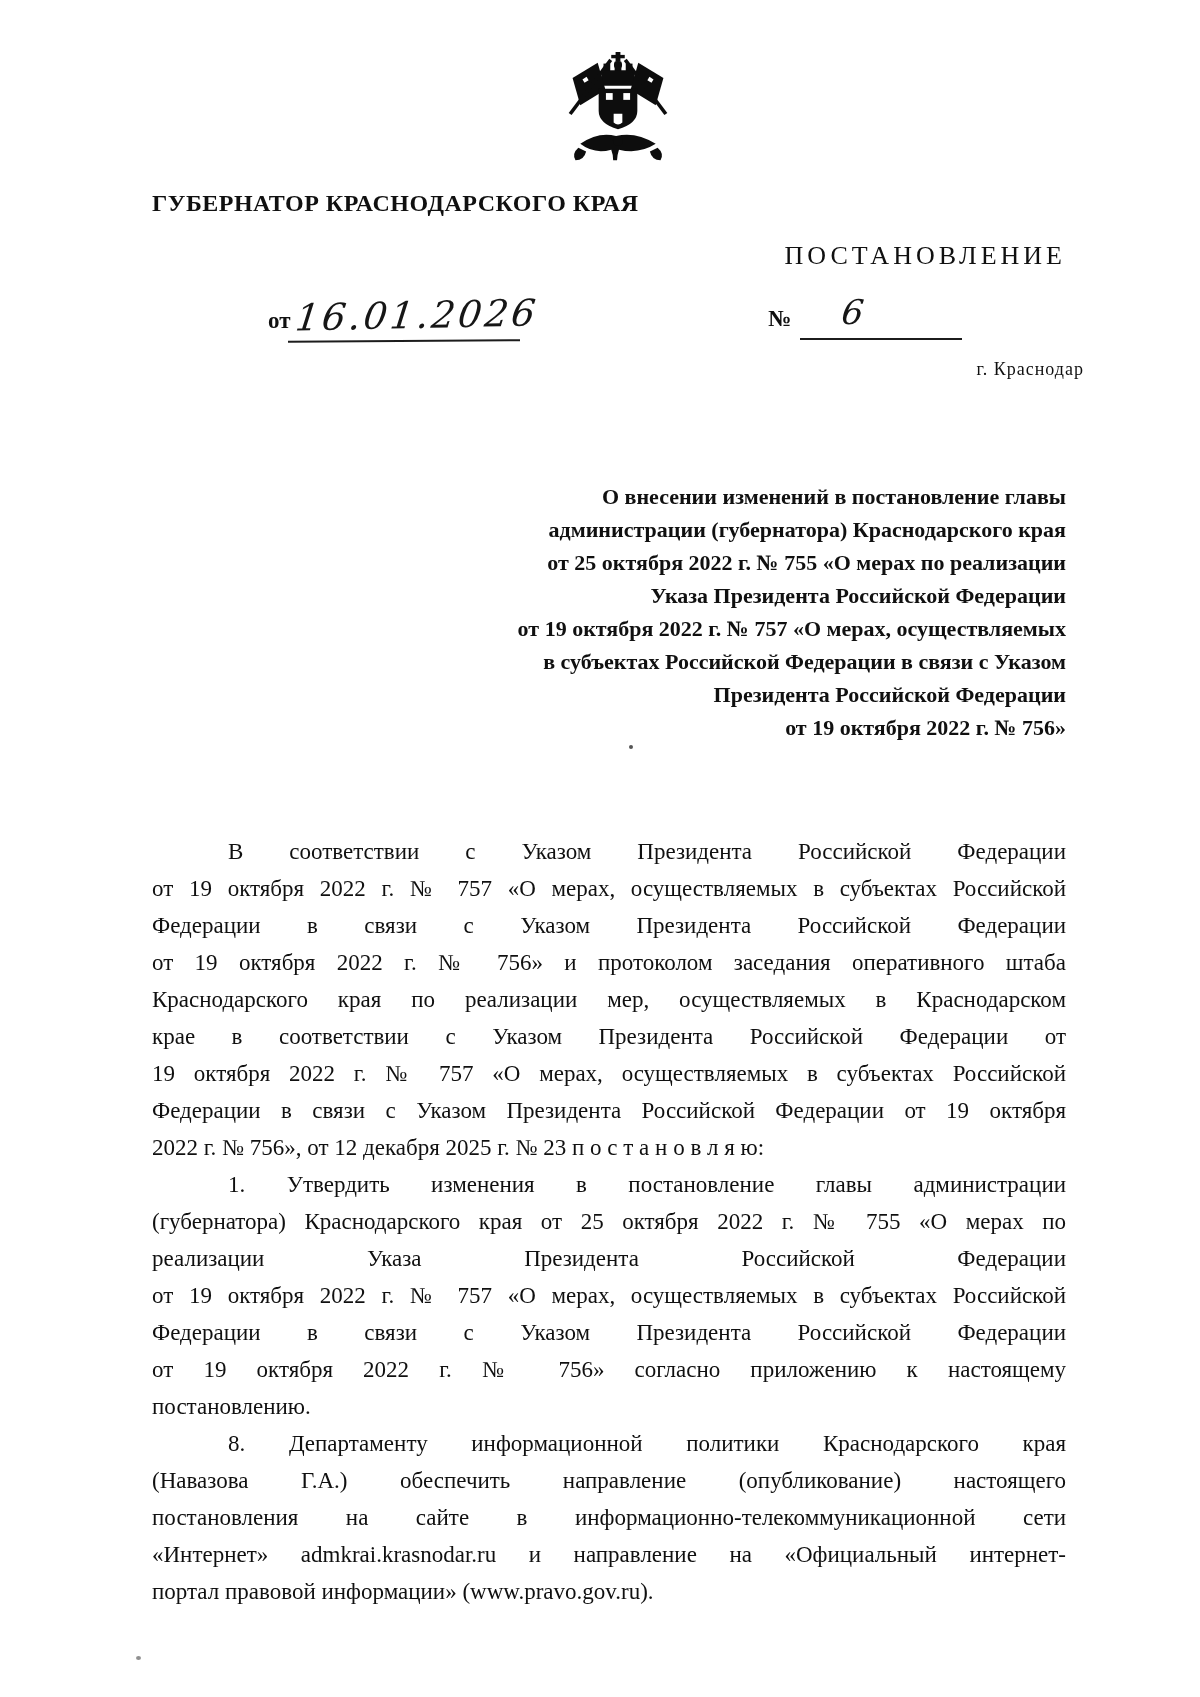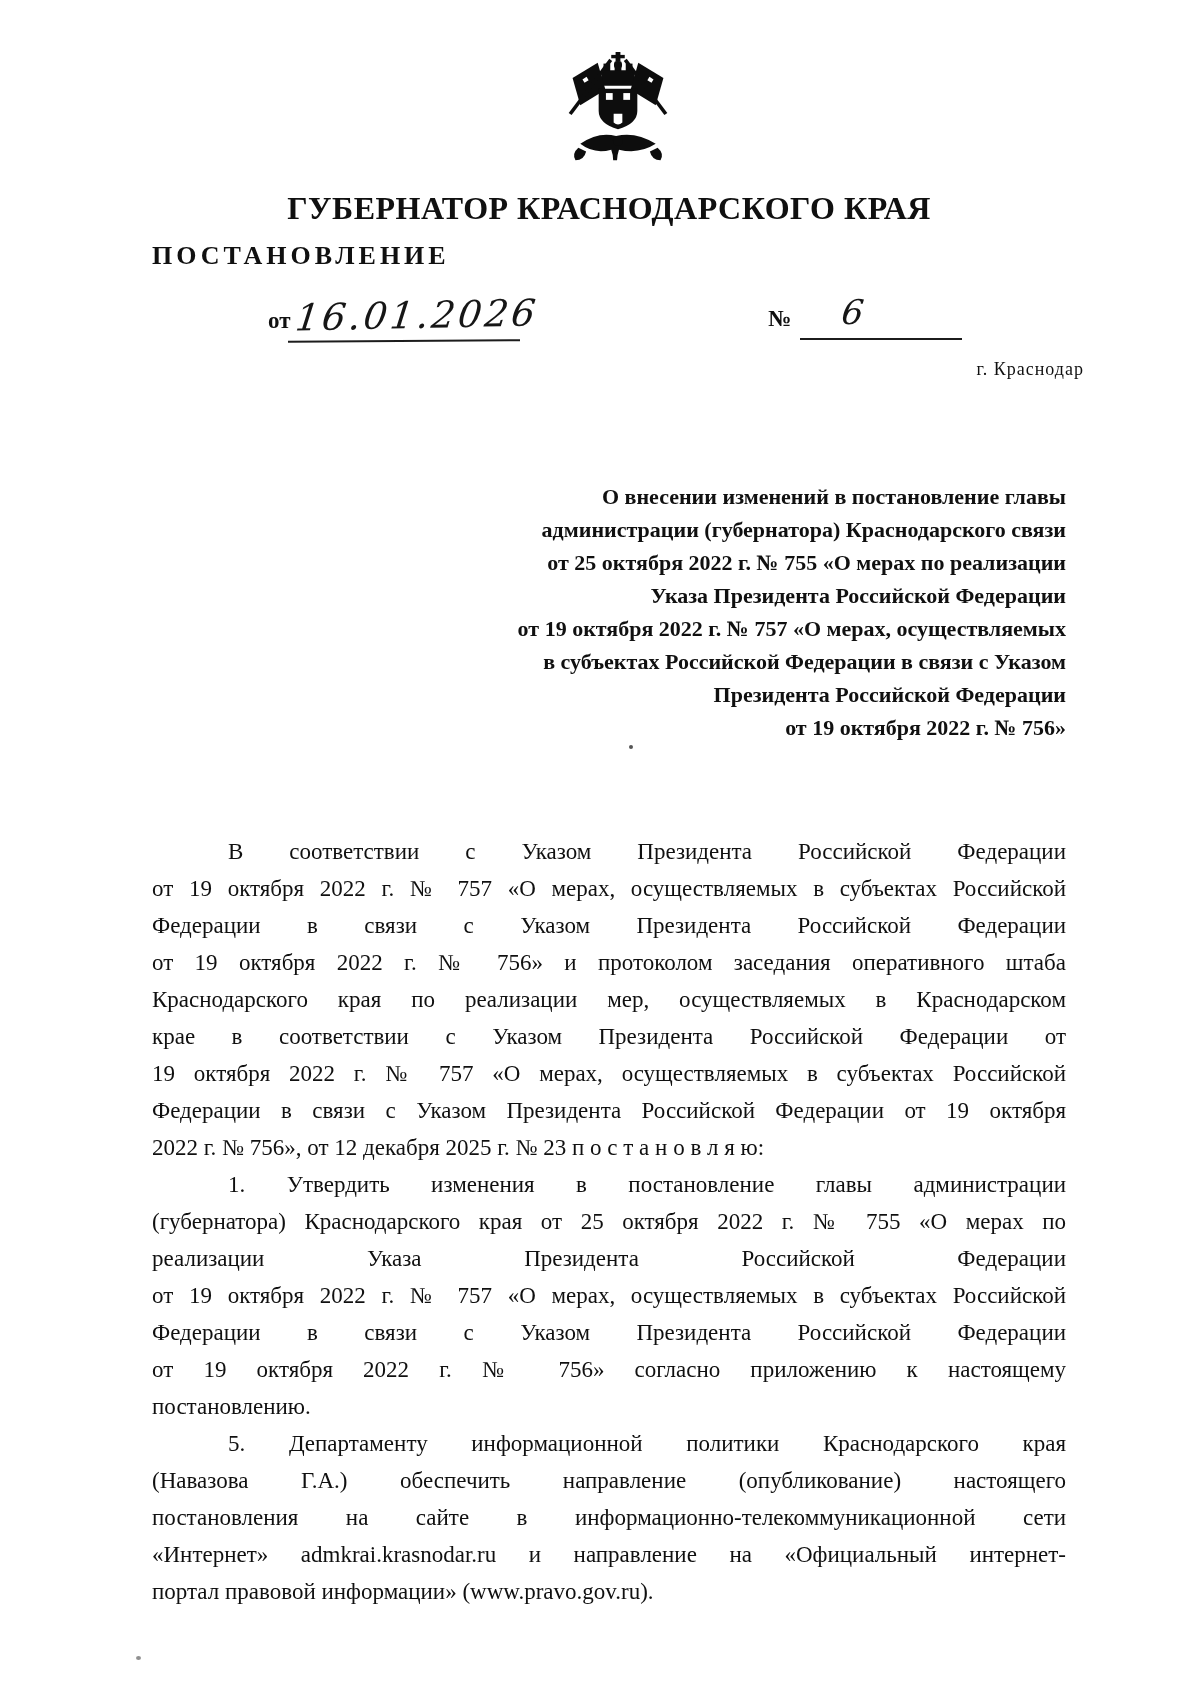--- a/index.html
+++ b/index.html
@@ -7,26 +7,26 @@
     position:relative;
     width:1200px;height:1697px;
     background:#ffffff;
     font-family:"Liberation Serif","DejaVu Serif",serif;
     color:#101010;
     overflow:hidden;
   }
   .emblem{position:absolute;left:559px;top:52px;width:118px;height:116px;}
   .authority{
     position:absolute;left:152px;top:190px;width:914px;
-    text-align:center;font-weight:bold;font-size:32px;letter-spacing:.5px;
+    font-weight:bold;font-size:24px;letter-spacing:.5px;
     white-space:nowrap;
   }
   .doctype{
     position:absolute;left:152px;top:241px;width:914px;
-    text-align:left;font-weight:bold;font-size:26px;letter-spacing:4px;
+    text-align:right;font-weight:normal;font-size:26px;letter-spacing:4px;
     white-space:nowrap;
   }
   .daterow{position:absolute;left:0;top:296px;width:1116px;height:60px;}
   .lbl{position:absolute;font-size:23px;}
   .lbl-ot{left:268px;top:12px;font-weight:bold;}
   .lbl-no{left:768px;top:10px;font-weight:bold;}
   .uline{position:absolute;border-bottom:2px solid #1c1c1c;height:0;}
   .uline-date{left:288px;top:44px;width:232px;transform:rotate(-.4deg);}
   .uline-no{left:800px;top:42px;width:162px;}
   .hw{
@@ -110,21 +110,21 @@
     <span class="uline uline-date"></span>
     <span class="lbl lbl-no">№</span>
     <span class="hw hw-no">6</span>
     <span class="uline uline-no"></span>
   </div>
 
   <div class="city">г. Краснодар</div>
 
   <div class="title">
       <div class="tline">О внесении изменений в постановление главы</div>
-      <div class="tline">администрации (губернатора) Краснодарского связи</div>
+      <div class="tline">администрации (губернатора) Краснодарского края</div>
       <div class="tline">от 25 октября 2022 г. № 755 «О мерах по реализации</div>
       <div class="tline">Указа Президента Российской Федерации</div>
       <div class="tline">от 19 октября 2022 г. № 757 «О мерах, осуществляемых</div>
       <div class="tline">в субъектах Российской Федерации в связи с Указом</div>
       <div class="tline">Президента Российской Федерации</div>
       <div class="tline">от 19 октября 2022 г. № 756»</div>
     </div>
 
   <span class="speck speck-a"></span>
 
@@ -138,21 +138,21 @@
       <div class="bline just">19 октября 2022 г. № 757 «О мерах, осуществляемых в субъектах Российской</div>
       <div class="bline just">Федерации в связи с Указом Президента Российской Федерации от 19 октября</div>
       <div class="bline">2022 г. № 756», от 12 декабря 2025 г. № 23 п о с т а н о в л я ю:</div>
       <div class="bline indent just">1. Утвердить изменения в постановление главы администрации</div>
       <div class="bline just">(губернатора) Краснодарского края от 25 октября 2022 г. № 755 «О мерах по</div>
       <div class="bline just">реализации Указа Президента Российской Федерации</div>
       <div class="bline just">от 19 октября 2022 г. № 757 «О мерах, осуществляемых в субъектах Российской</div>
       <div class="bline just">Федерации в связи с Указом Президента Российской Федерации</div>
       <div class="bline just">от 19 октября 2022 г. № 756» согласно приложению к настоящему</div>
       <div class="bline">постановлению.</div>
-      <div class="bline indent just">5. Департаменту информационной политики Краснодарского края</div>
+      <div class="bline indent just">8. Департаменту информационной политики Краснодарского края</div>
       <div class="bline just">(Навазова Г.А.) обеспечить направление (опубликование) настоящего</div>
       <div class="bline just">постановления на сайте в информационно-телекоммуникационной сети</div>
       <div class="bline just">«Интернет» admkrai.krasnodar.ru и направление на «Официальный интернет-</div>
       <div class="bline">портал правовой информации» (www.pravo.gov.ru).</div>
     </div>
 
   <span class="speck speck-b"></span>
 
 </div>
 

